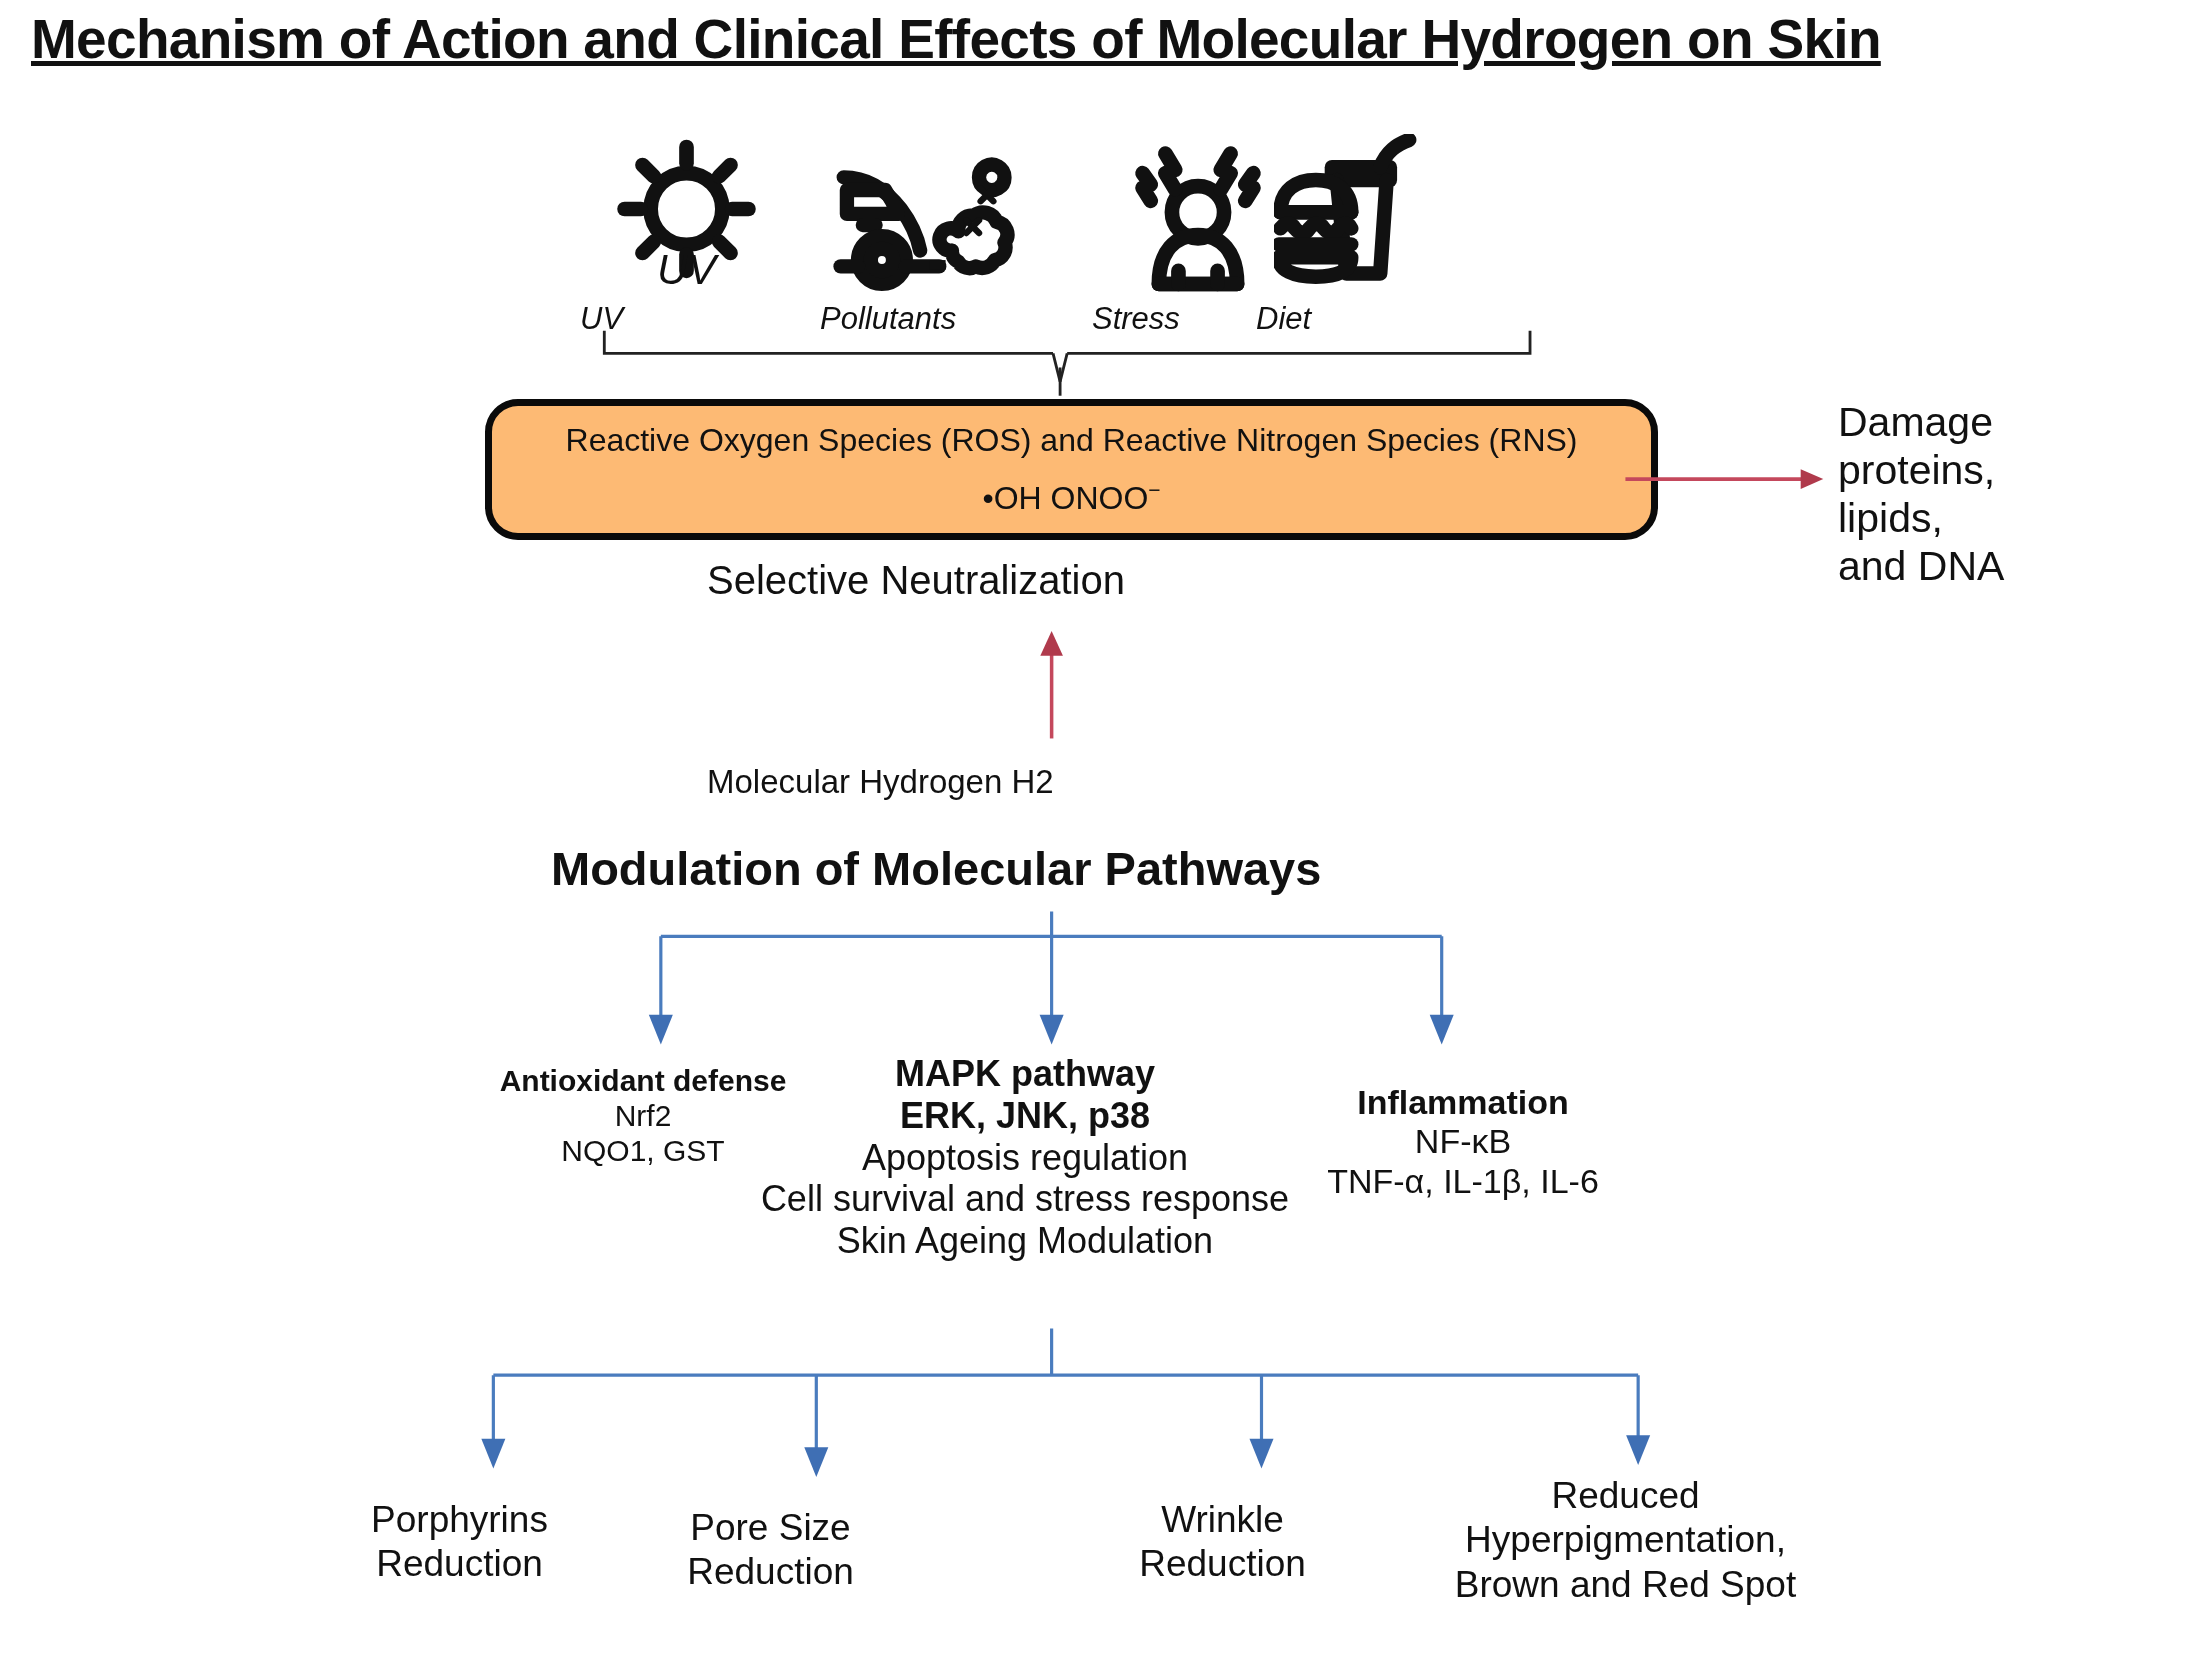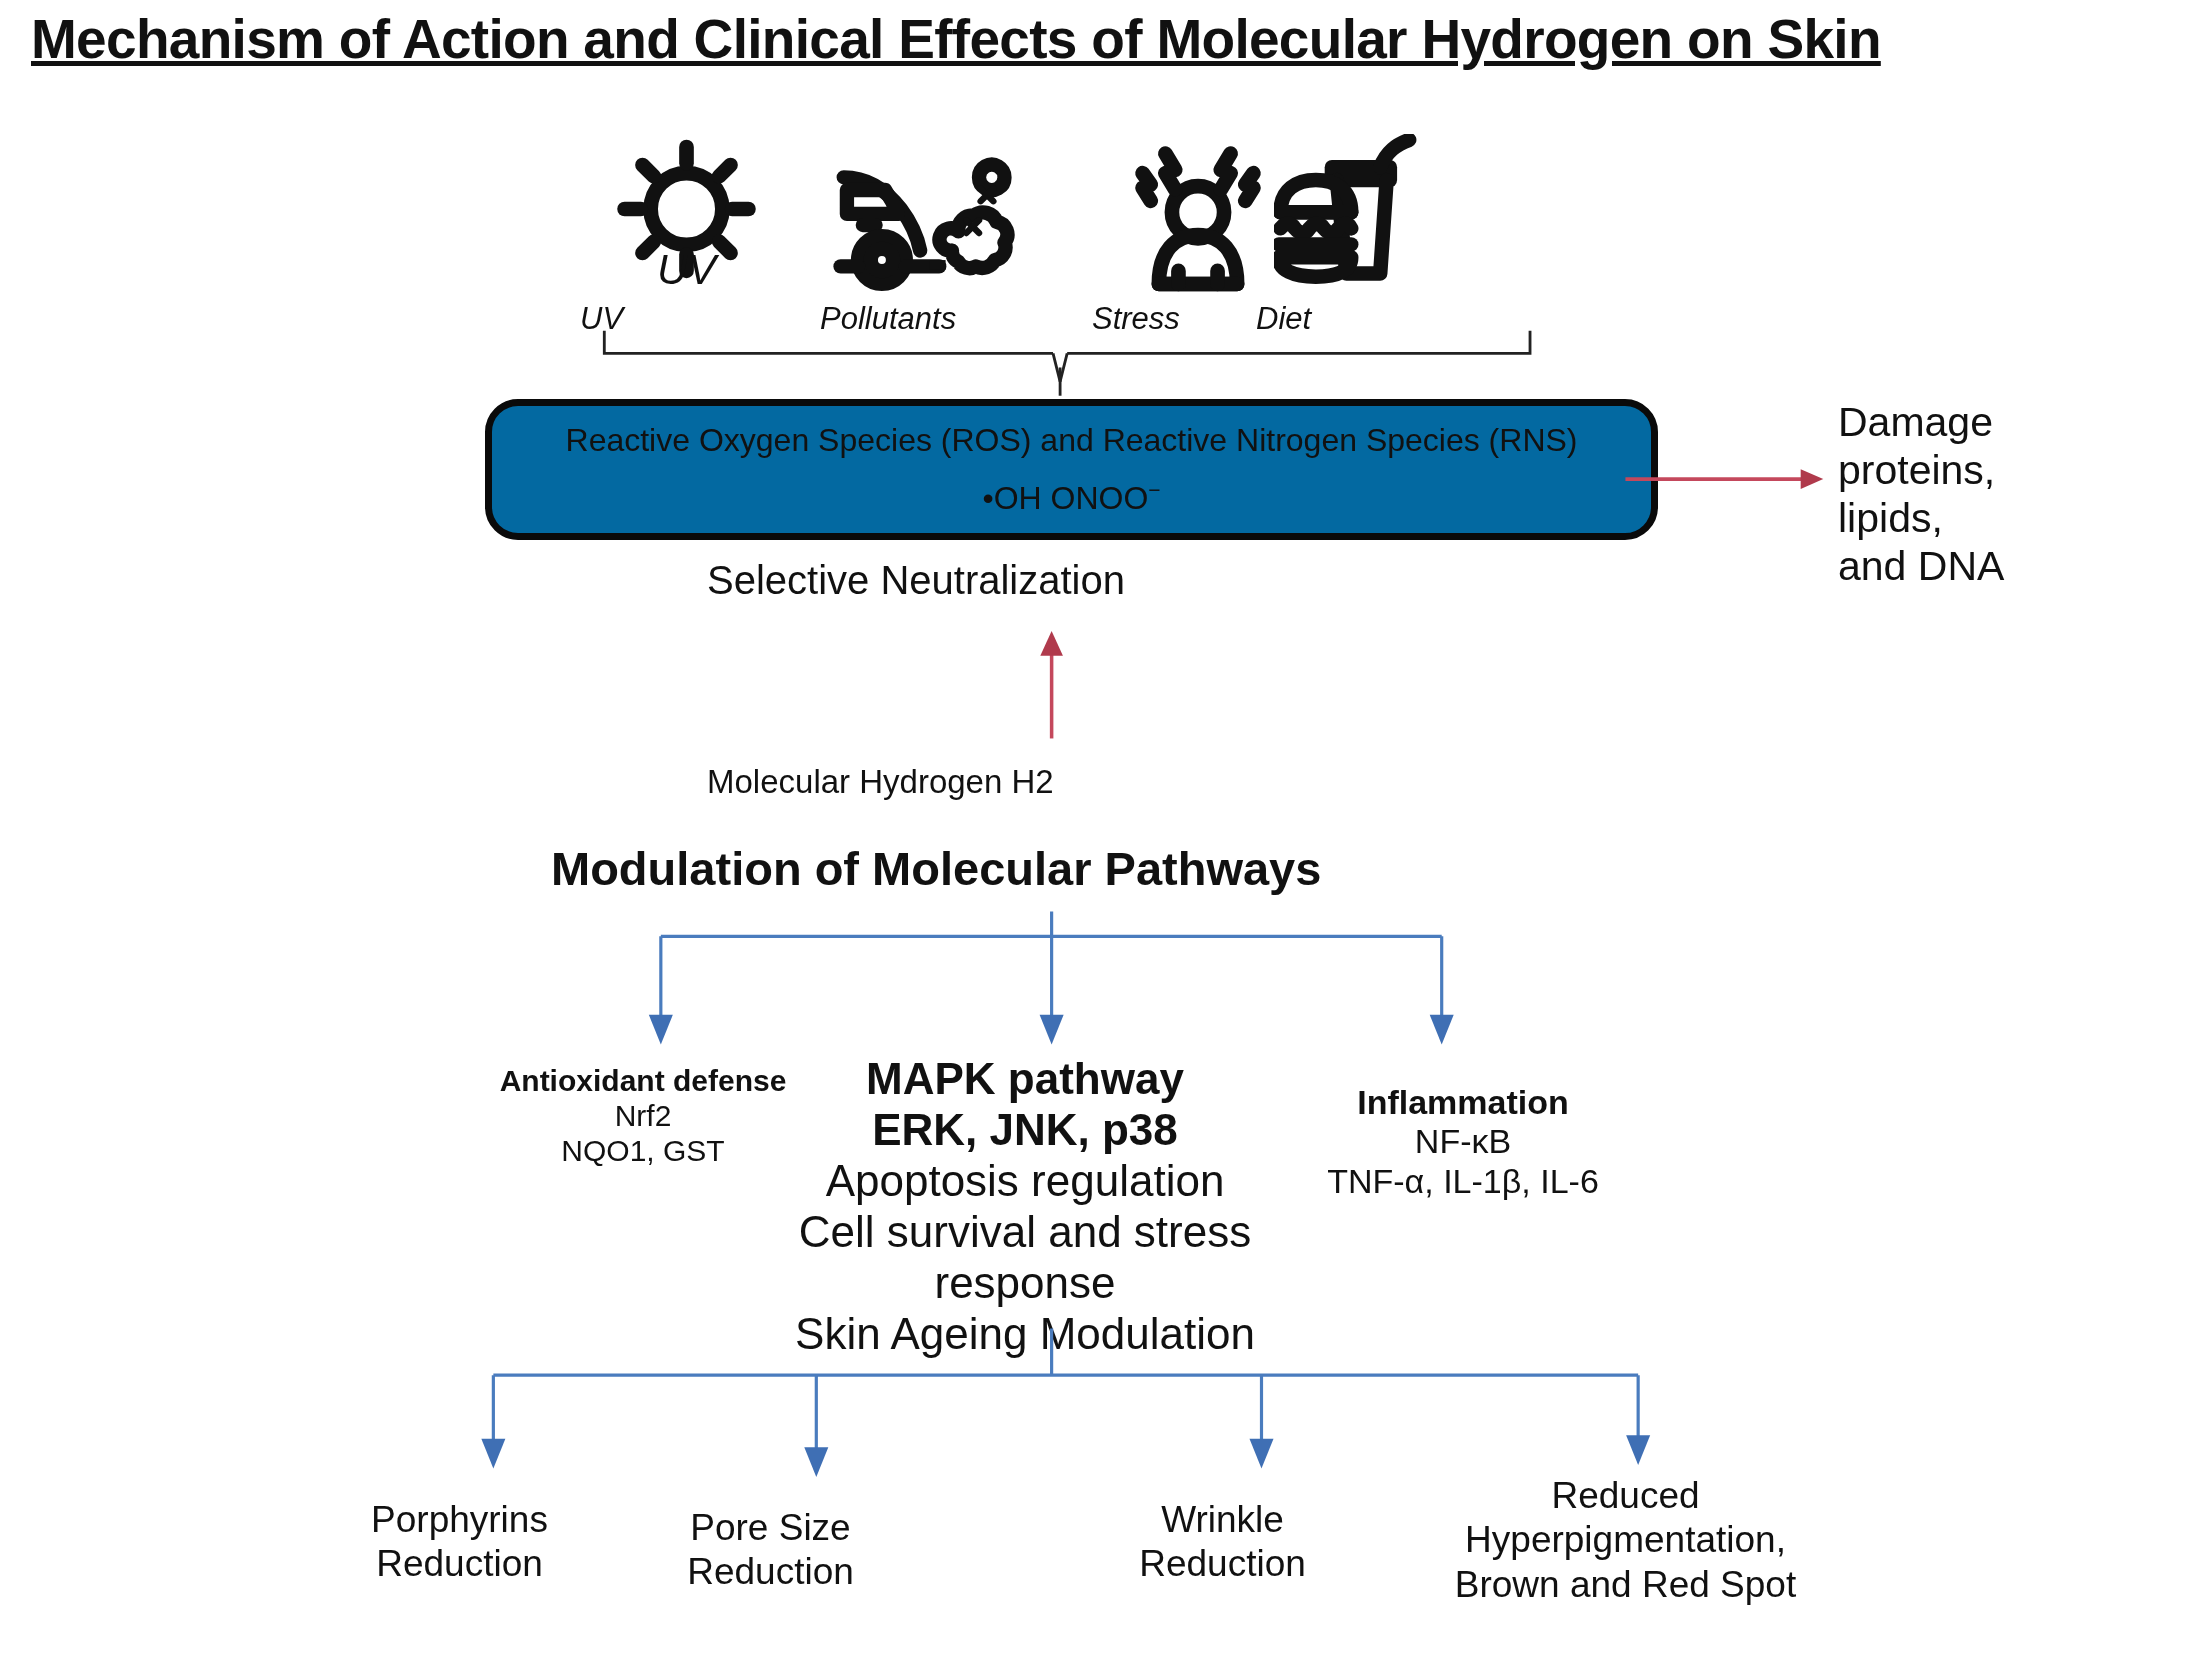--- a/index.html
+++ b/index.html
@@ -10,37 +10,37 @@
          letter-spacing:-0.7px;white-space:nowrap;text-decoration:underline;}
 
   
   .src{position:absolute;width:212px;text-align:left;font-style:italic;}
   .src .glyph{height:163px;display:flex;align-items:center;justify-content:center;}
   .src .cap{font-size:31px;margin-top:4.2px;}
 
   
   #rosbox{left:485px;top:399px;width:1173px;height:141px;border:7.8px solid #0a0a0a;
           border-radius:33px;box-sizing:border-box;display:flex;flex-direction:column;
-          align-items:center;justify-content:center;background:#0369a1;}
+          align-items:center;justify-content:center;background:#fdba74;}
   #rosbox .l1{font-size:32px;}
   #rosbox .l2{font-size:32px;margin-top:18.4px;}
   #rosbox .l2 sup{font-size:21px;vertical-align:super;}
 
   
   .tnode{position:absolute;}
   #damage{left:1838px;top:399px;width:297px;font-size:41px;line-height:1.17;text-align:left;}
   #selneu{left:707px;top:558px;width:735px;font-size:40px;}
   #mh2{left:707px;top:763px;width:735px;font-size:33px;}
   #modpath{left:551px;top:841px;width:1046px;font-size:47px;font-weight:bold;}
 
   .col{position:absolute;text-align:center;line-height:1.16;}
   .col .hd{font-weight:bold;}
   .col .ln{font-weight:normal;}
   #colA{left:424px;top:1064px;width:438px;font-size:30px;}
-  #colB{left:735px;top:1053px;width:580px;font-size:44px;}
+  #colB{left:735px;top:1053px;width:580px;font-size:36px;}
   #colC{left:1244px;top:1064px;width:438px;font-size:34px;margin-top:19px;}
 
   .out{position:absolute;text-align:center;font-size:37px;line-height:1.2;}
   #out1{left:297px;top:1498px;width:325px;}
   #out2{left:608px;top:1506px;width:325px;}
   #out3{left:1060px;top:1498px;width:325px;}
   #out4{left:1378px;top:1474px;width:495px;}
 
   svg.layer{position:absolute;left:0;top:0;width:2205px;height:1655px;
             pointer-events:none;overflow:visible;}

